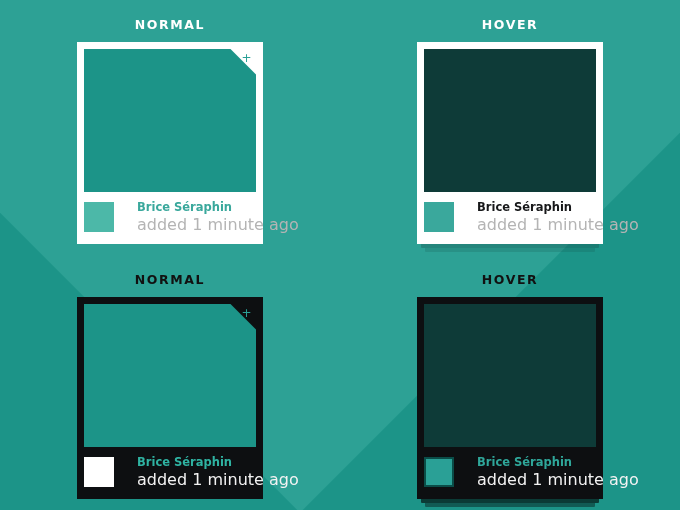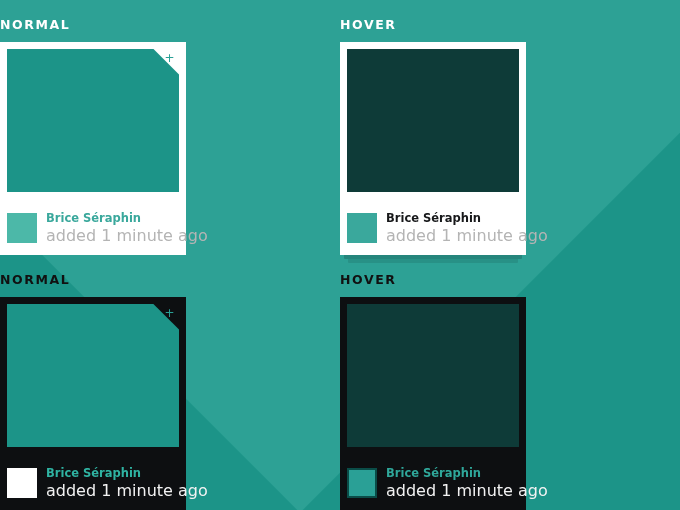--- a/index.html
+++ b/index.html
@@ -51,21 +51,21 @@
     height: 510px;
     display: grid;
     grid-template-columns: 1fr 1fr;
     grid-template-rows: 1fr 1fr;
   }
 
   .variant-cell {
     position: relative;
     display: flex;
     flex-direction: column;
-    align-items: flex-start;
+    align-items: center;
     padding-top: 19px;
   }
 
   .variant-label {
     font-size: 12.5px;
     font-weight: bold;
     letter-spacing: 1.6px;
     color: #ffffff;
     margin-bottom: 10px;
     text-align: center;
@@ -144,23 +144,22 @@
     font-size: 12px;
     line-height: 1;
     color: #2aa096;
     font-weight: normal;
   }
 
   
   .card-footer {
     display: flex;
     align-items: center;
-    gap: 9px;
+    gap: 23px;
     padding: 9px 0 10px 0;
-    margin-top: 11px;
   }
 
   .avatar {
     width: 30px;
     height: 30px;
     flex: 0 0 30px;
   }
   .theme-light.state-normal .avatar { background: #4cb8a8; }
   .theme-light.state-hover  .avatar { background: #3aa89c; }
   .theme-dark.state-normal  .avatar { background: #ffffff; }

